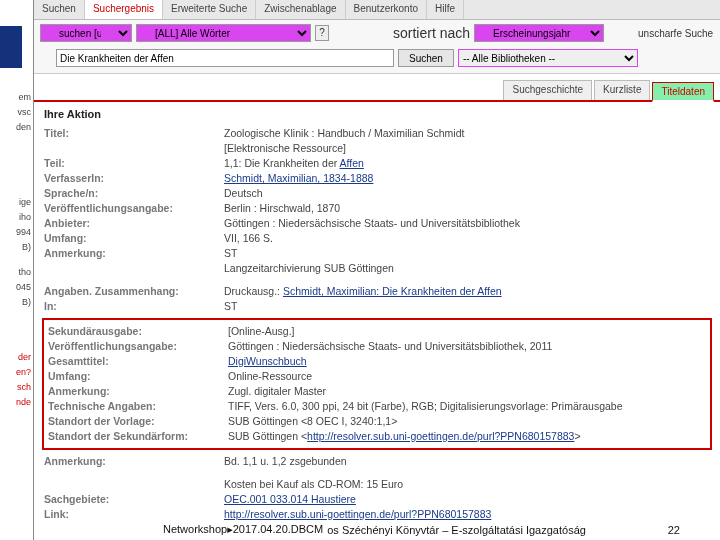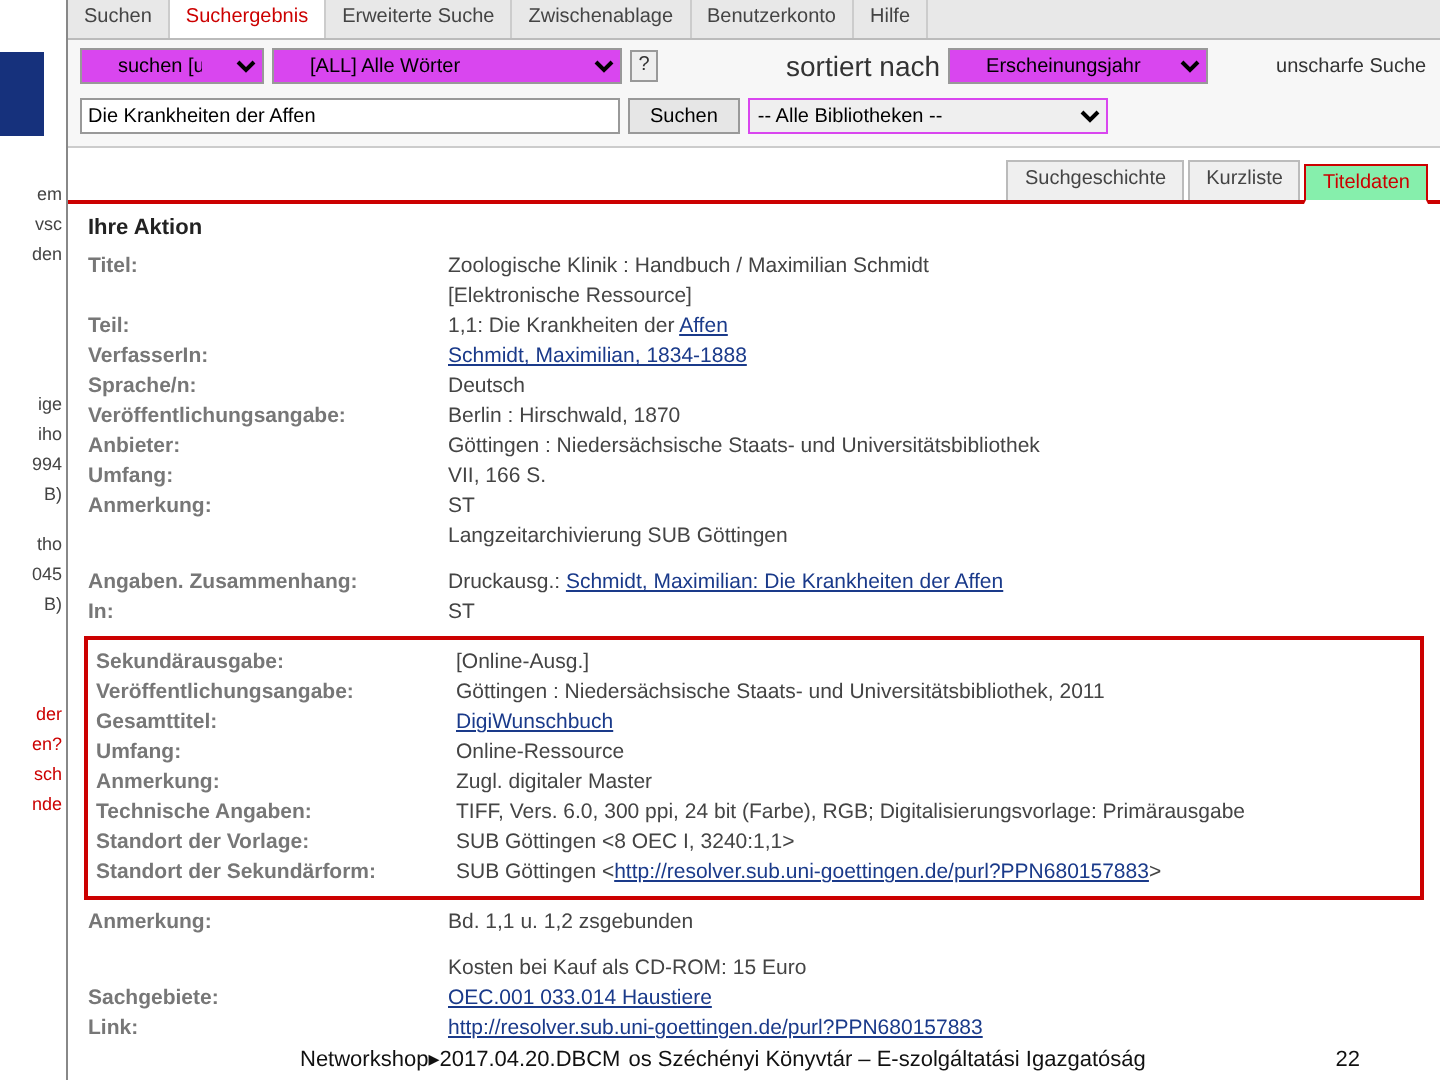--- a/index.html
+++ b/index.html
@@ -81,21 +81,21 @@
   .searchrow .sortsel { width: 130px; border-bottom: 1px solid #999; }
   .searchrow .unscharf { margin-left: 30px; font-size: 10px; }
   .searchrow2 {
     display: flex;
     align-items: center;
     gap: 4px;
     padding: 3px 6px 6px;
     background: #f7f7f7;
     border-bottom: 1px solid #ccc;
   }
-  .searchrow2 input[type=text] { width: 270px; height: 18px; font-size: 10px; border:1px solid #999; padding:1px 3px;}
+  .searchrow2 input[type=text] { width: 338px; height: 18px; font-size: 10px; border:1px solid #999; padding:1px 3px;margin-left:16px;}
   .searchrow2 button {
     font-size: 10px;
     padding: 1px 10px;
     height: 18px;
     border: 1px solid #999;
     background: #e6e6e6;
     cursor: pointer;
   }
   .searchrow2 .libsel { width: 180px; height: 18px; font-size: 10px; border:1px solid #d946ef; }
   
@@ -137,21 +137,21 @@
   .kv .value { flex: 1; color: #444; }
   .kv .value a { color: #1a3a8a; text-decoration: underline; }
   .sep { height: 8px; }
   .redbox {
     border: 2px solid #c00;
     padding: 4px 4px;
     margin: 4px -2px;
   }
   .footer {
     position: absolute;
-    left: 0; right: 0; bottom: 4px;
+    left: 13px; right: 0; bottom: 4px;
     display: flex;
     align-items: center;
     font-size: 11px;
     color: #111;
     padding: 0 10px;
   }
   .footer .lefttxt { flex: 0 0 auto; margin-left: 140px; }
   .footer .ctr { flex: 1; text-align: left; padding-left: 4px; }
   .footer .pg { flex: 0 0 auto; margin-right: 30px; }
 </style>

